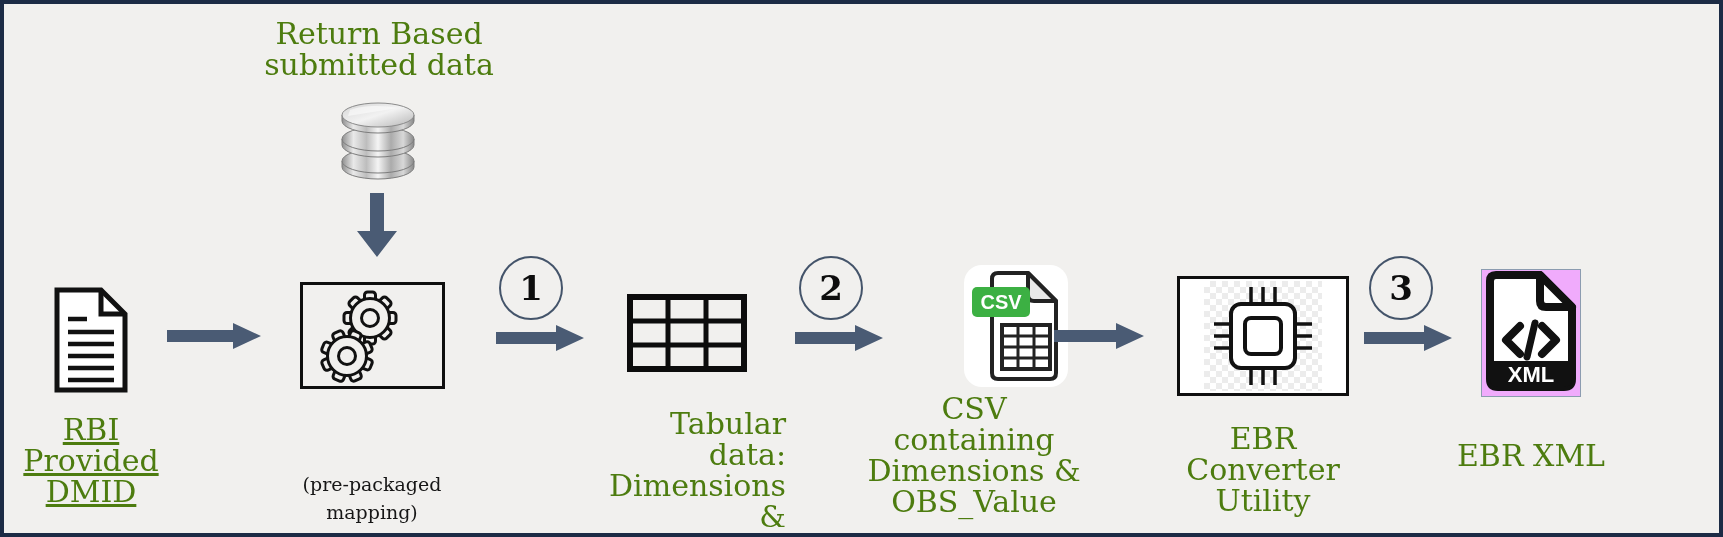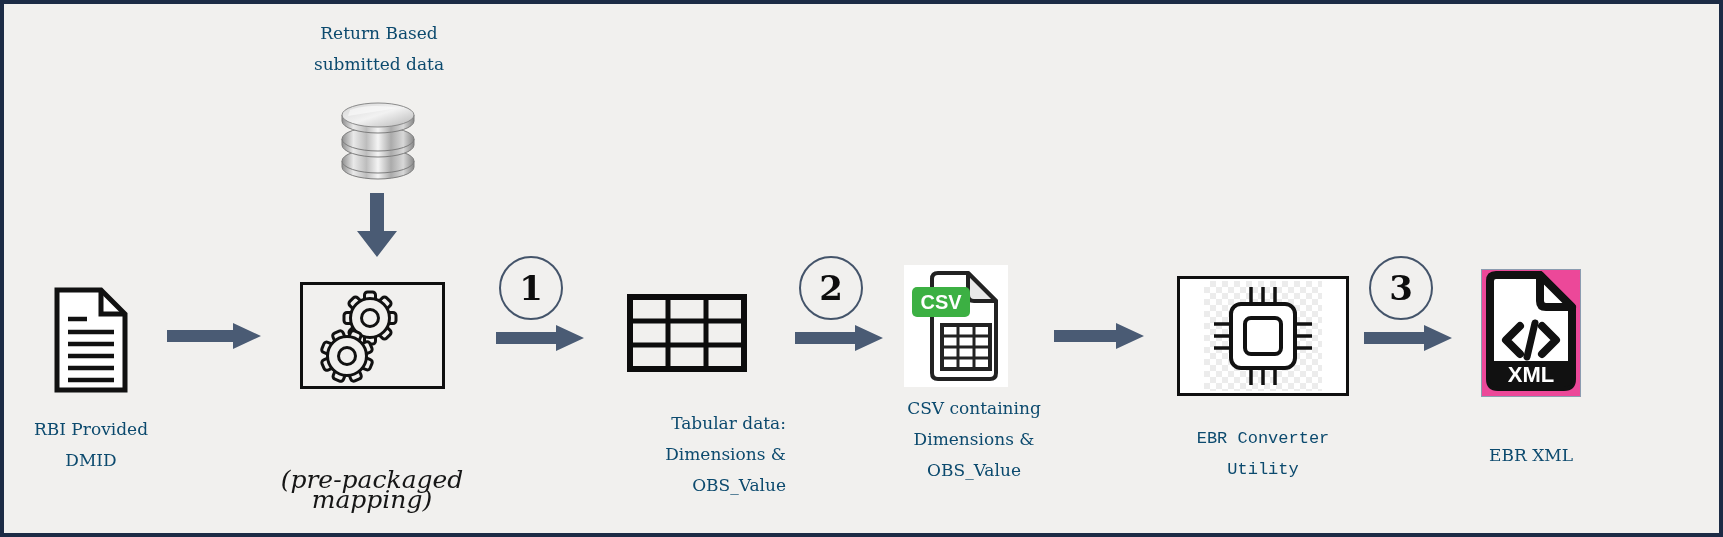--- a/index.html
+++ b/index.html
@@ -7,24 +7,24 @@
     --ink:#111111; --csvgreen:#3cb043;
   }
   html,body{margin:0;padding:0;background:#ffffff;}
   .canvas{
     position:relative; width:1723px; height:537px; box-sizing:border-box;
     background:var(--bg); border:4px solid var(--frame); overflow:hidden;
     font-family:"DejaVu Serif","Liberation Serif",serif; color:#161616;
   }
   .abs{position:absolute;}
   .lbl{
-    text-align:center; font-size:17px; line-height:31px; white-space:pre-line;
-    color:#0c4a6e;
-  }
-  .sublbl{ text-align:center; font-size:25px; line-height:20px; white-space:pre-line;font-style:italic; }
+    text-align:center; font-size:30px; line-height:31px; white-space:pre-line;
+    color:#4d7c0f;
+  }
+  .sublbl{ text-align:center; font-size:19px; line-height:28px; white-space:pre-line; }
   .numcircle{
     width:64px; height:64px; border-radius:50%; border:2.5px solid var(--circle);
     display:flex; align-items:center; justify-content:center;
     font-size:34px; font-weight:bold; color:#0d0d0d; box-sizing:border-box;
     background:transparent;
   }
   .gears-box{
     width:145px; height:107px; border:3px solid #0f0f0f; box-sizing:border-box;
     background:transparent;
   }
@@ -36,21 +36,21 @@
     position:absolute; left:24px; right:24px; top:2px; bottom:2px;
     background-color:#ffffff;
     background-image:
       linear-gradient(45deg,#ececec 25%,transparent 25%,transparent 75%,#ececec 75%),
       linear-gradient(45deg,#ececec 25%,transparent 25%,transparent 75%,#ececec 75%);
     background-size:12px 12px; background-position:0 0,6px 6px;
   }
   .chip-box svg{position:absolute; left:0; top:0;}
   .csv-box{ width:104px; height:122px; background:#ffffff; }
   .xml-box{
-    width:100px; height:128px; background:#ec4899; border:1.5px solid #8c9cb0;
+    width:100px; height:128px; background:#f0abfc; border:1.5px solid #8c9cb0;
     box-sizing:border-box;
   }
 </style>
 </head>
 <body>
 
 <div class="canvas">
 
   <div class="abs lbl" style="left:255px; top:14px; width:240px;">Return Based
 submitted data</div>
@@ -88,21 +88,21 @@
   <svg class="abs" style="left:48px; top:281px;" width="78" height="110" viewBox="0 0 78 110">
     <path d="M5 5 H49 L73 29 V105 H5 Z" fill="#ffffff" stroke="#111" stroke-width="5" stroke-linejoin="miter"></path>
     <path d="M49 5 V29 H73" fill="none" stroke="#111" stroke-width="5"></path>
     <line x1="16" y1="34" x2="35" y2="34" stroke="#111" stroke-width="4.5"></line>
     <line x1="16" y1="47" x2="62" y2="47" stroke="#111" stroke-width="4.5"></line>
     <line x1="16" y1="59" x2="62" y2="59" stroke="#111" stroke-width="4.5"></line>
     <line x1="16" y1="71" x2="62" y2="71" stroke="#111" stroke-width="4.5"></line>
     <line x1="16" y1="83" x2="62" y2="83" stroke="#111" stroke-width="4.5"></line>
     <line x1="16" y1="95" x2="62" y2="95" stroke="#111" stroke-width="4.5"></line>
   </svg>
-  <div class="abs lbl" style="left:7px; top:410px; width:160px;">RBI Provided
+  <div class="abs lbl" style="left:7px; top:410px; width:160px;text-decoration:underline;">RBI Provided
 DMID</div>
 
   <svg class="abs" style="left:163px; top:319px;" width="94" height="26" viewBox="0 0 94 26">
     <polygon points="0,7 66,7 66,0 94,13 66,26 66,19 0,19" style="fill:var(--arrow)"></polygon>
   </svg>
 
   <div class="abs gears-box" style="left:296px; top:278px;">
     <svg width="139" height="101" viewBox="0 0 139 101">
       <g transform="translate(67,33)" stroke="#111" stroke-width="3" fill="#f1f0ee">
         <g>
@@ -155,21 +155,21 @@
 Dimensions &amp;
 OBS_Value</div>
 
   <div class="abs numcircle" style="left:795px; top:252px;">
     <span>2</span>
   </div>
   <svg class="abs" style="left:791px; top:321px;" width="88" height="26" viewBox="0 0 88 26">
     <polygon points="0,7 60,7 60,0 88,13 60,26 60,19 0,19" style="fill:var(--arrow)"></polygon>
   </svg>
 
-  <div class="abs csv-box" style="left:900px; top:261px;">
+  <div class="abs csv-box" style="left:960px; top:261px;border-radius:18px;">
     <svg width="104" height="122" viewBox="0 0 104 122">
       <path d="M34 8 H64 L92 36 V108 Q92 114 86 114 H34 Q28 114 28 108 V14 Q28 8 34 8 Z" fill="#ffffff" stroke="#222" stroke-width="4" stroke-linejoin="round"></path>
       <path d="M64 8 V30 Q64 36 70 36 H92 Z" fill="#e9e9e9" stroke="#222" stroke-width="4" stroke-linejoin="round"></path>
       <rect x="8" y="22" width="58" height="30" rx="5" style="fill:var(--csvgreen)"></rect>
       <text x="37" y="44" text-anchor="middle" font-family="Liberation Sans, sans-serif" font-size="20" font-weight="bold" fill="#ffffff">CSV</text>
       <rect x="38" y="60" width="48" height="44" fill="none" stroke="#222" stroke-width="4"></rect>
       <line x1="54" y1="60" x2="54" y2="104" stroke="#222" stroke-width="3"></line>
       <line x1="70" y1="60" x2="70" y2="104" stroke="#222" stroke-width="3"></line>
       <line x1="38" y1="71" x2="86" y2="71" stroke="#222" stroke-width="3"></line>
       <line x1="38" y1="82" x2="86" y2="82" stroke="#222" stroke-width="3"></line>
@@ -198,21 +198,21 @@
           <line x1="34" y1="57" x2="51" y2="57"></line>
           <line x1="34" y1="69" x2="51" y2="69"></line>
         <line x1="115" y1="45" x2="132" y2="45"></line>
           <line x1="115" y1="57" x2="132" y2="57"></line>
           <line x1="115" y1="69" x2="132" y2="69"></line>
       </g>
       <rect x="51" y="25" width="64" height="64" rx="10" fill="#ffffff" stroke="#111" stroke-width="4"></rect>
       <rect x="65" y="39" width="36" height="36" rx="6" fill="none" stroke="#111" stroke-width="4"></rect>
     </svg>
   </div>
-  <div class="abs lbl" style="left:1159px; top:419px; width:200px;font-family:Liberation Mono, monospace;">EBR Converter
+  <div class="abs lbl" style="left:1159px; top:419px; width:200px;">EBR Converter
 Utility</div>
 
   <div class="abs numcircle" style="left:1365px; top:252px;">
     <span>3</span>
   </div>
   <svg class="abs" style="left:1360px; top:321px;" width="88" height="26" viewBox="0 0 88 26">
     <polygon points="0,7 60,7 60,0 88,13 60,26 60,19 0,19" style="fill:var(--arrow)"></polygon>
   </svg>
 
   <div class="abs xml-box" style="left:1477px; top:265px;">

